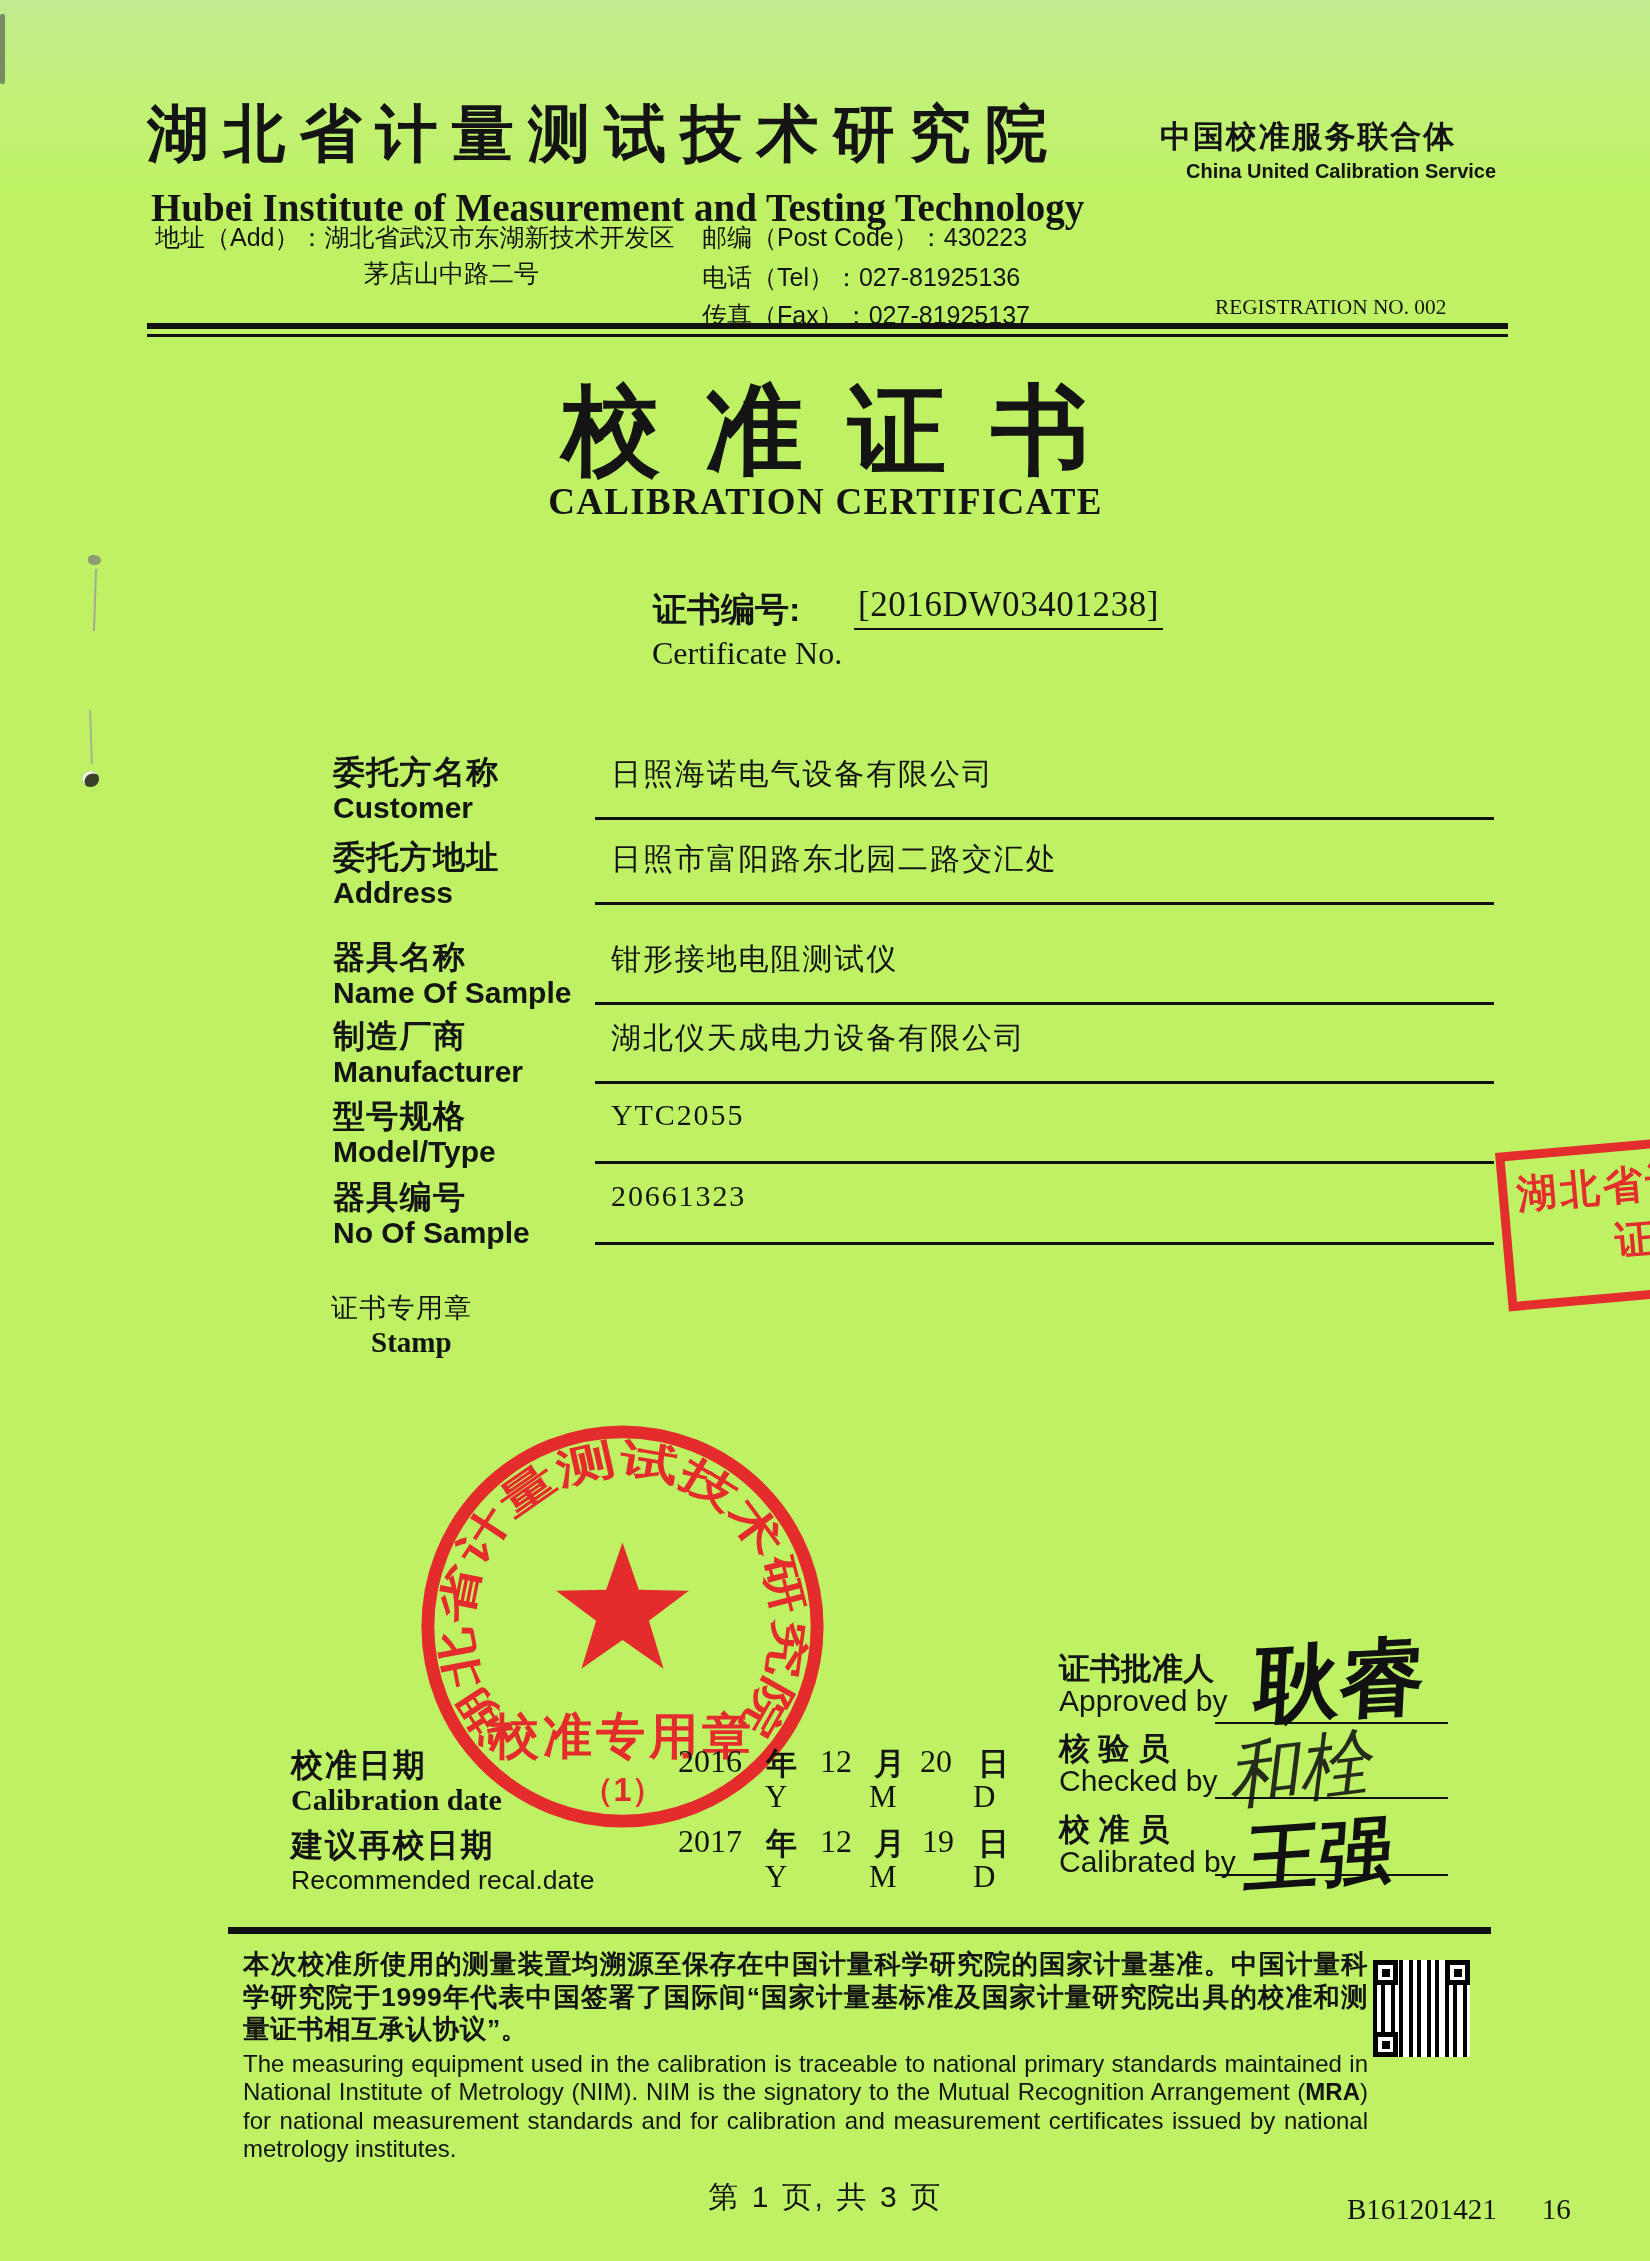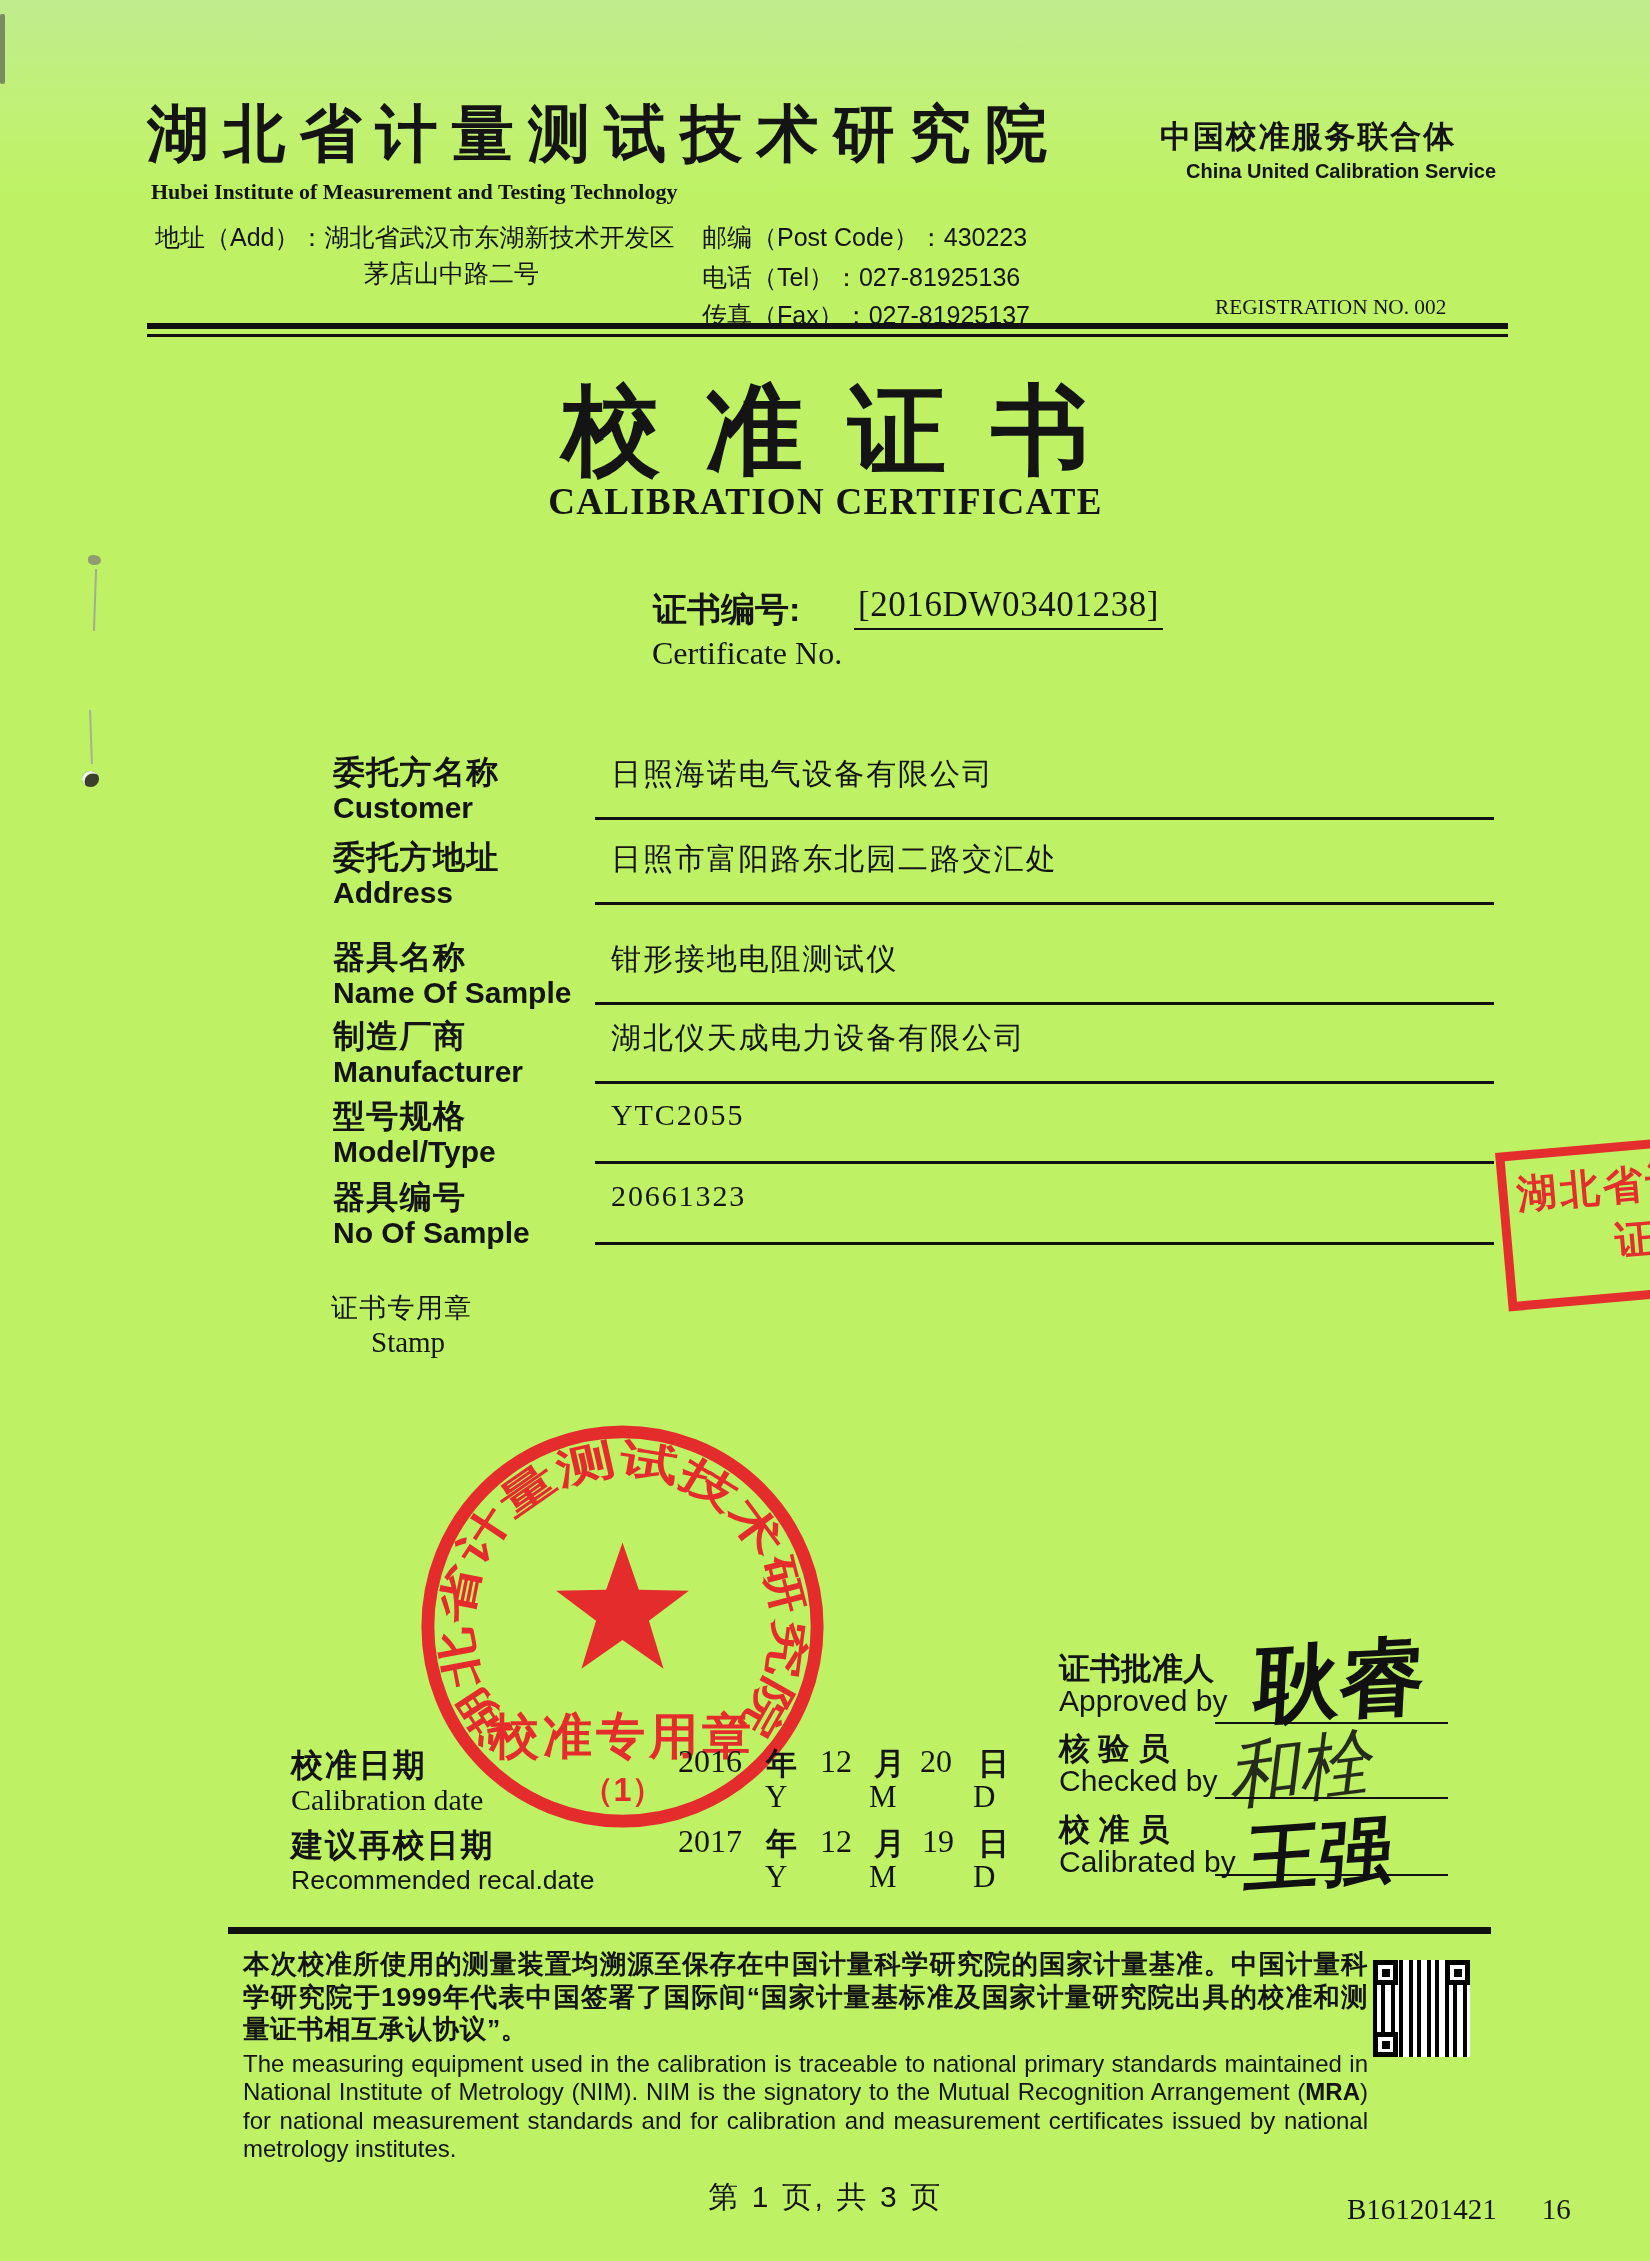--- a/index.html
+++ b/index.html
@@ -1,34 +1,34 @@
 <!DOCTYPE html>
 <html style="font-size:10.3px"><head>
 <meta charset="utf-8">
 <style>
   html,body{margin:0;padding:0;background:#e9e9e9;}
   .page{
     position:relative;width:1651px;height:2261px;background:#bef264;
     overflow:hidden;font-family:"Liberation Sans",sans-serif;color:#141414;
   }
   .abs{position:absolute;}
-  .serif{font-family:"Liberation Serif",serif;}
+  .serif{font-family:"Liberation Serif",serif;font-weight:bold;}
 
   
   .scan-tint{left:0;top:0;width:1651px;height:194px;
     background:linear-gradient(180deg,rgba(196,220,240,.30),rgba(215,232,245,.12) 55%,transparent);}
   .edge-sliver{left:0;top:14.2px;width:4.5px;height:70px;background:#3c3c44;opacity:.55;border-radius:1.9px;}
   .speck1{left:88px;top:555px;width:13px;height:9.7px;background:#777;opacity:.7;border-radius:40% 60% 50% 50%;}
   .speck2{left:94px;top:569px;width:1.9px;height:62px;background:#9a9aa2;opacity:.8;transform:rotate(2deg);}
   .speck3{left:82px;top:771px;width:17px;height:15.5px;background:#222;opacity:.85;border-radius:50%;box-shadow:inset 2.6px 2.6px 0 #f7f7f7;}
   .speck4{left:90px;top:710px;width:1.9px;height:54px;background:#9a9aa2;opacity:.7;transform:rotate(-2deg);}
 
   
   .inst-cn{left:147px;top:92px;font-size:62px;font-weight:700;letter-spacing:14.2px;white-space:nowrap;}
-  .inst-en{left:151px;top:179px;font-size:22px;font-weight:700;font-family:"Liberation Serif",serif;white-space:nowrap;}
+  .inst-en{left:151px;top:185px;font-size:39px;font-weight:700;font-family:"Liberation Serif",serif;white-space:nowrap;}
   .union-cn{left:1160px;top:116px;font-size:31px;font-weight:700;letter-spacing:1.9px;white-space:nowrap;}
   .union-en{left:1186px;top:160px;font-size:20px;font-weight:700;white-space:nowrap;}
   .cuc{left:1256px;top:189px;font-size:85px;letter-spacing:9px;font-family:"Liberation Serif",serif;white-space:nowrap;}
   .cuc-reg{left:1215px;top:295px;font-size:21.3px;font-family:"Liberation Serif",serif;white-space:nowrap;}
   .contact{font-size:25px;white-space:nowrap;}
   .c-addr{left:155px;top:221px;}
   .c-addr2{left:364px;top:257px;}
   .c-web{left:150px;top:291px;}
   .c-post{left:702px;top:221px;}
   .c-tel{left:702px;top:261px;}

